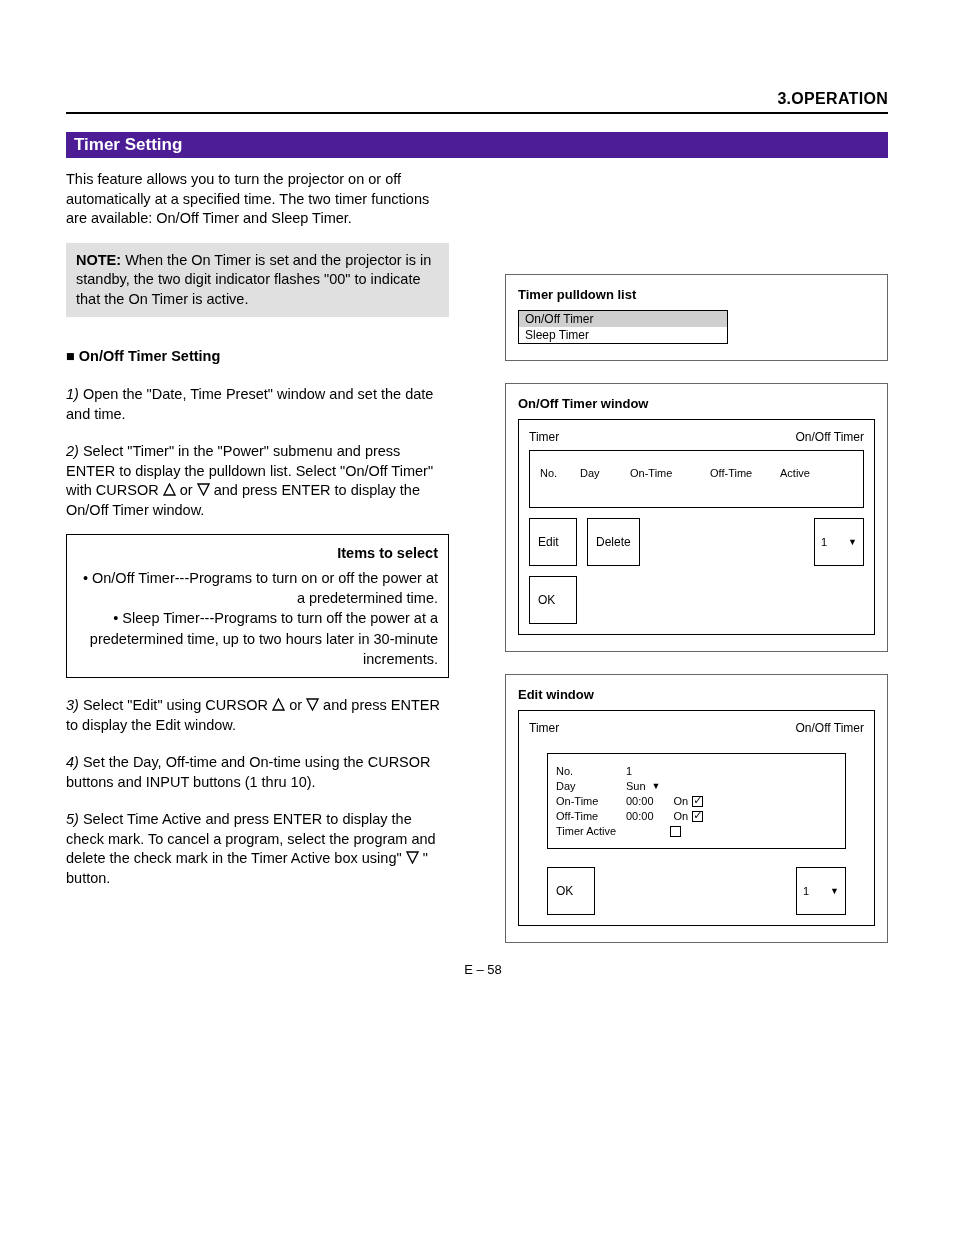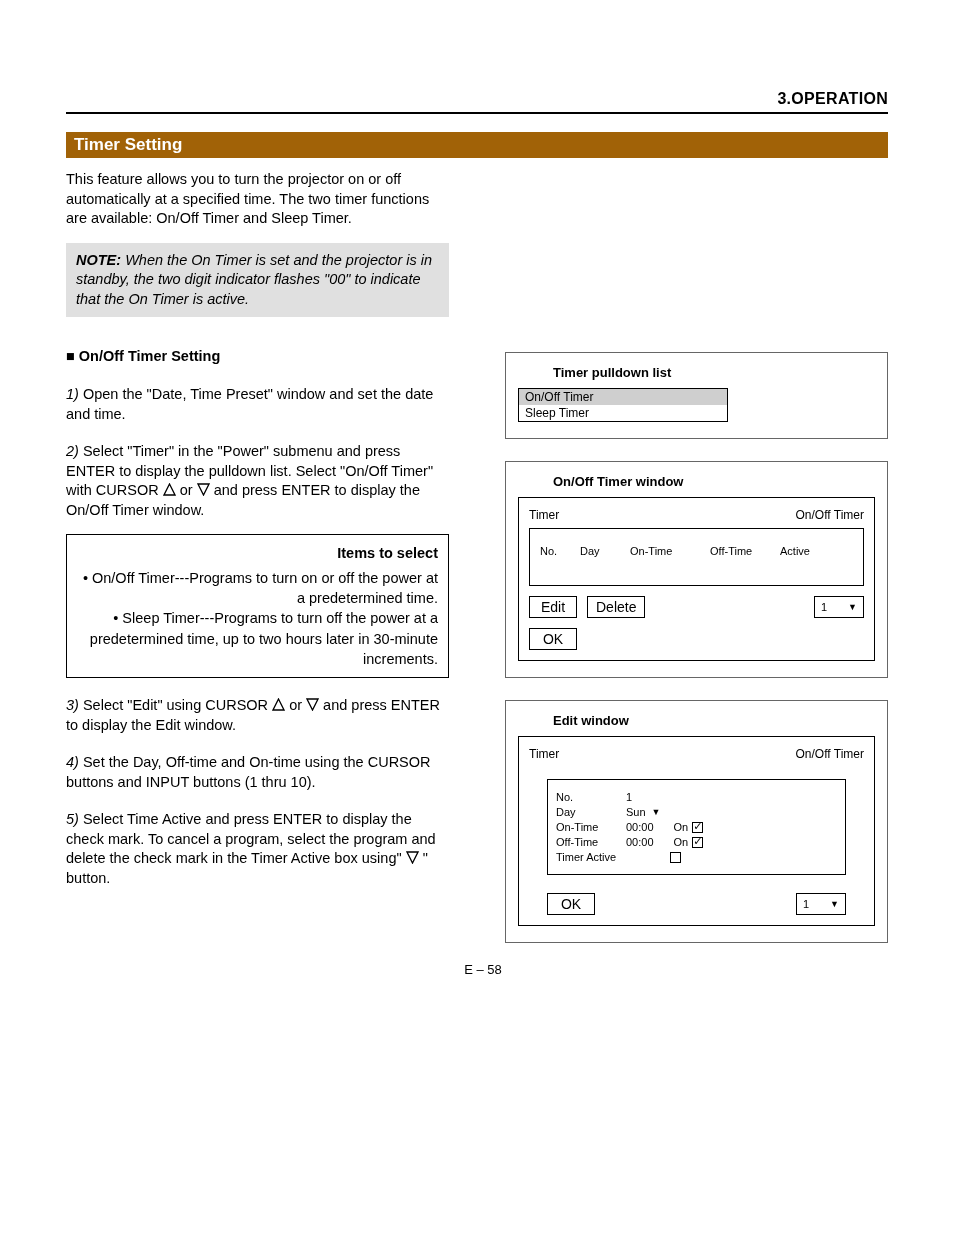--- a/index.html
+++ b/index.html
@@ -1,44 +1,44 @@
 <!DOCTYPE html>
 <html><head>
 <meta charset="utf-8">
 <style>
   * { box-sizing: border-box; margin: 0; padding: 0; }
   html, body { width: 954px; height: 1237px; background: #fff; font-family: Arial, Helvetica, sans-serif; color: #000; }
   .page { position: relative; width: 954px; height: 1003px; padding: 80px 60px 40px 60px; }
   .header-line { position: absolute; top: 112px; left: 66px; right: 66px; border-top: 2px solid #000; }
   .chapter { position: absolute; top: 90px; right: 66px; font-weight: bold; font-size: 16px; letter-spacing: 0.3px; }
-  .title-bar { position: absolute; top: 132px; left: 66px; right: 66px; background: #a16207; color: #fff; padding: 3px 8px; }
+  .title-bar { position: absolute; top: 132px; left: 66px; right: 66px; background: #4c1d95; color: #fff; padding: 3px 8px; }
   .title-bar span { font-weight: bold; font-size: 17px; }
   .columns { position: absolute; top: 164px; left: 66px; right: 66px; bottom: 60px; display: flex; gap: 56px; }
   .col-left { flex: 1; display: flex; flex-direction: column; }
   .col-right { flex: 1; display: flex; flex-direction: column; }
   .intro { font-size: 14.5px; line-height: 1.35; margin-top: 6px; }
   .step { font-size: 14.5px; line-height: 1.35; margin-top: 18px; }
-  .note-box { background: #e0e0e0; padding: 8px 10px; font-size: 14.5px; line-height: 1.35; margin-top: 14px; font-style: italic; }
+  .note-box { background: #e0e0e0; padding: 8px 10px; font-size: 14.5px; line-height: 1.35; margin-top: 14px; }
   .items-box { border: 1px solid #000; padding: 8px 10px; font-size: 14.5px; line-height: 1.4; margin-top: 14px; text-align: right; }
   .items-box .heading { font-weight: bold; margin-bottom: 4px; }
   .bullet { margin-left: 4px; }
   svg.arrow { display: inline; vertical-align: -1px; }
   .figure { border: 1px solid #666; margin-top: 22px; }
   .fig-pad { padding: 12px 12px 16px 12px; }
-  .fig-title { font-size: 13px; font-weight: bold; margin-bottom: 8px; margin-left: 35px; }
+  .fig-title { font-size: 13px; font-weight: bold; margin-bottom: 8px; }
   .pulldown { border: 1px solid #000; width: 210px; }
   .pulldown .item { font-size: 12px; padding: 1px 6px; }
   .hl { background: #cfcfcf; }
   .menu-shell { border: 1px solid #000; padding: 10px; }
   .menu-header { display: flex; justify-content: space-between; font-size: 12px; margin-bottom: 6px; }
   .timer-list { border: 1px solid #000; padding: 14px 10px 20px 10px; font-size: 11px; line-height: 1.6; }
   .list-header { display: flex; margin-bottom: 4px; }
   .list-header span:nth-child(1){ width:40px; } .list-header span:nth-child(2){ width:50px; } .list-header span:nth-child(3){ width:80px; } .list-header span:nth-child(4){ width:55px; } .list-header span:nth-child(5){ width:50px;margin-left:15px; }
   .btn-row { display: flex; gap: 10px; margin-top: 10px; }
-  .btn { border: 1px solid #000; font-size: 14px; padding: 2px 8px; min-width: 48px; text-align: center; }
+  .btn { border: 1px solid #000; font-size: 12px; padding: 16px 8px; min-width: 48px; }
   .dropdown { border: 1px solid #000; font-size: 11px; padding: 1px 6px; margin-left: auto; width: 50px; display: flex; justify-content: space-between; align-items: center; }
   .dropdown .caret { font-size: 9px; }
   .edit-win { border: 1px solid #000; padding: 8px; margin: 18px; }
   .edit-row { display: flex; font-size: 11px; margin: 3px 0; align-items: center; }
   .edit-row .lbl { width: 70px; }
   .spacer-right { height: 420px; }
   .checkbox { display:inline-block; width:11px; height:11px; border:1px solid #000; position:relative; margin-left:4px; vertical-align:-1px;}
   .checkbox.checked::after { content:"✓"; position:absolute; top:-3px; left:0; font-size:11px; }
   .page-num { position:absolute; bottom:26px; left:0; right:0; text-align:center; font-size:13px;padding-left:12px; }
 </style>

